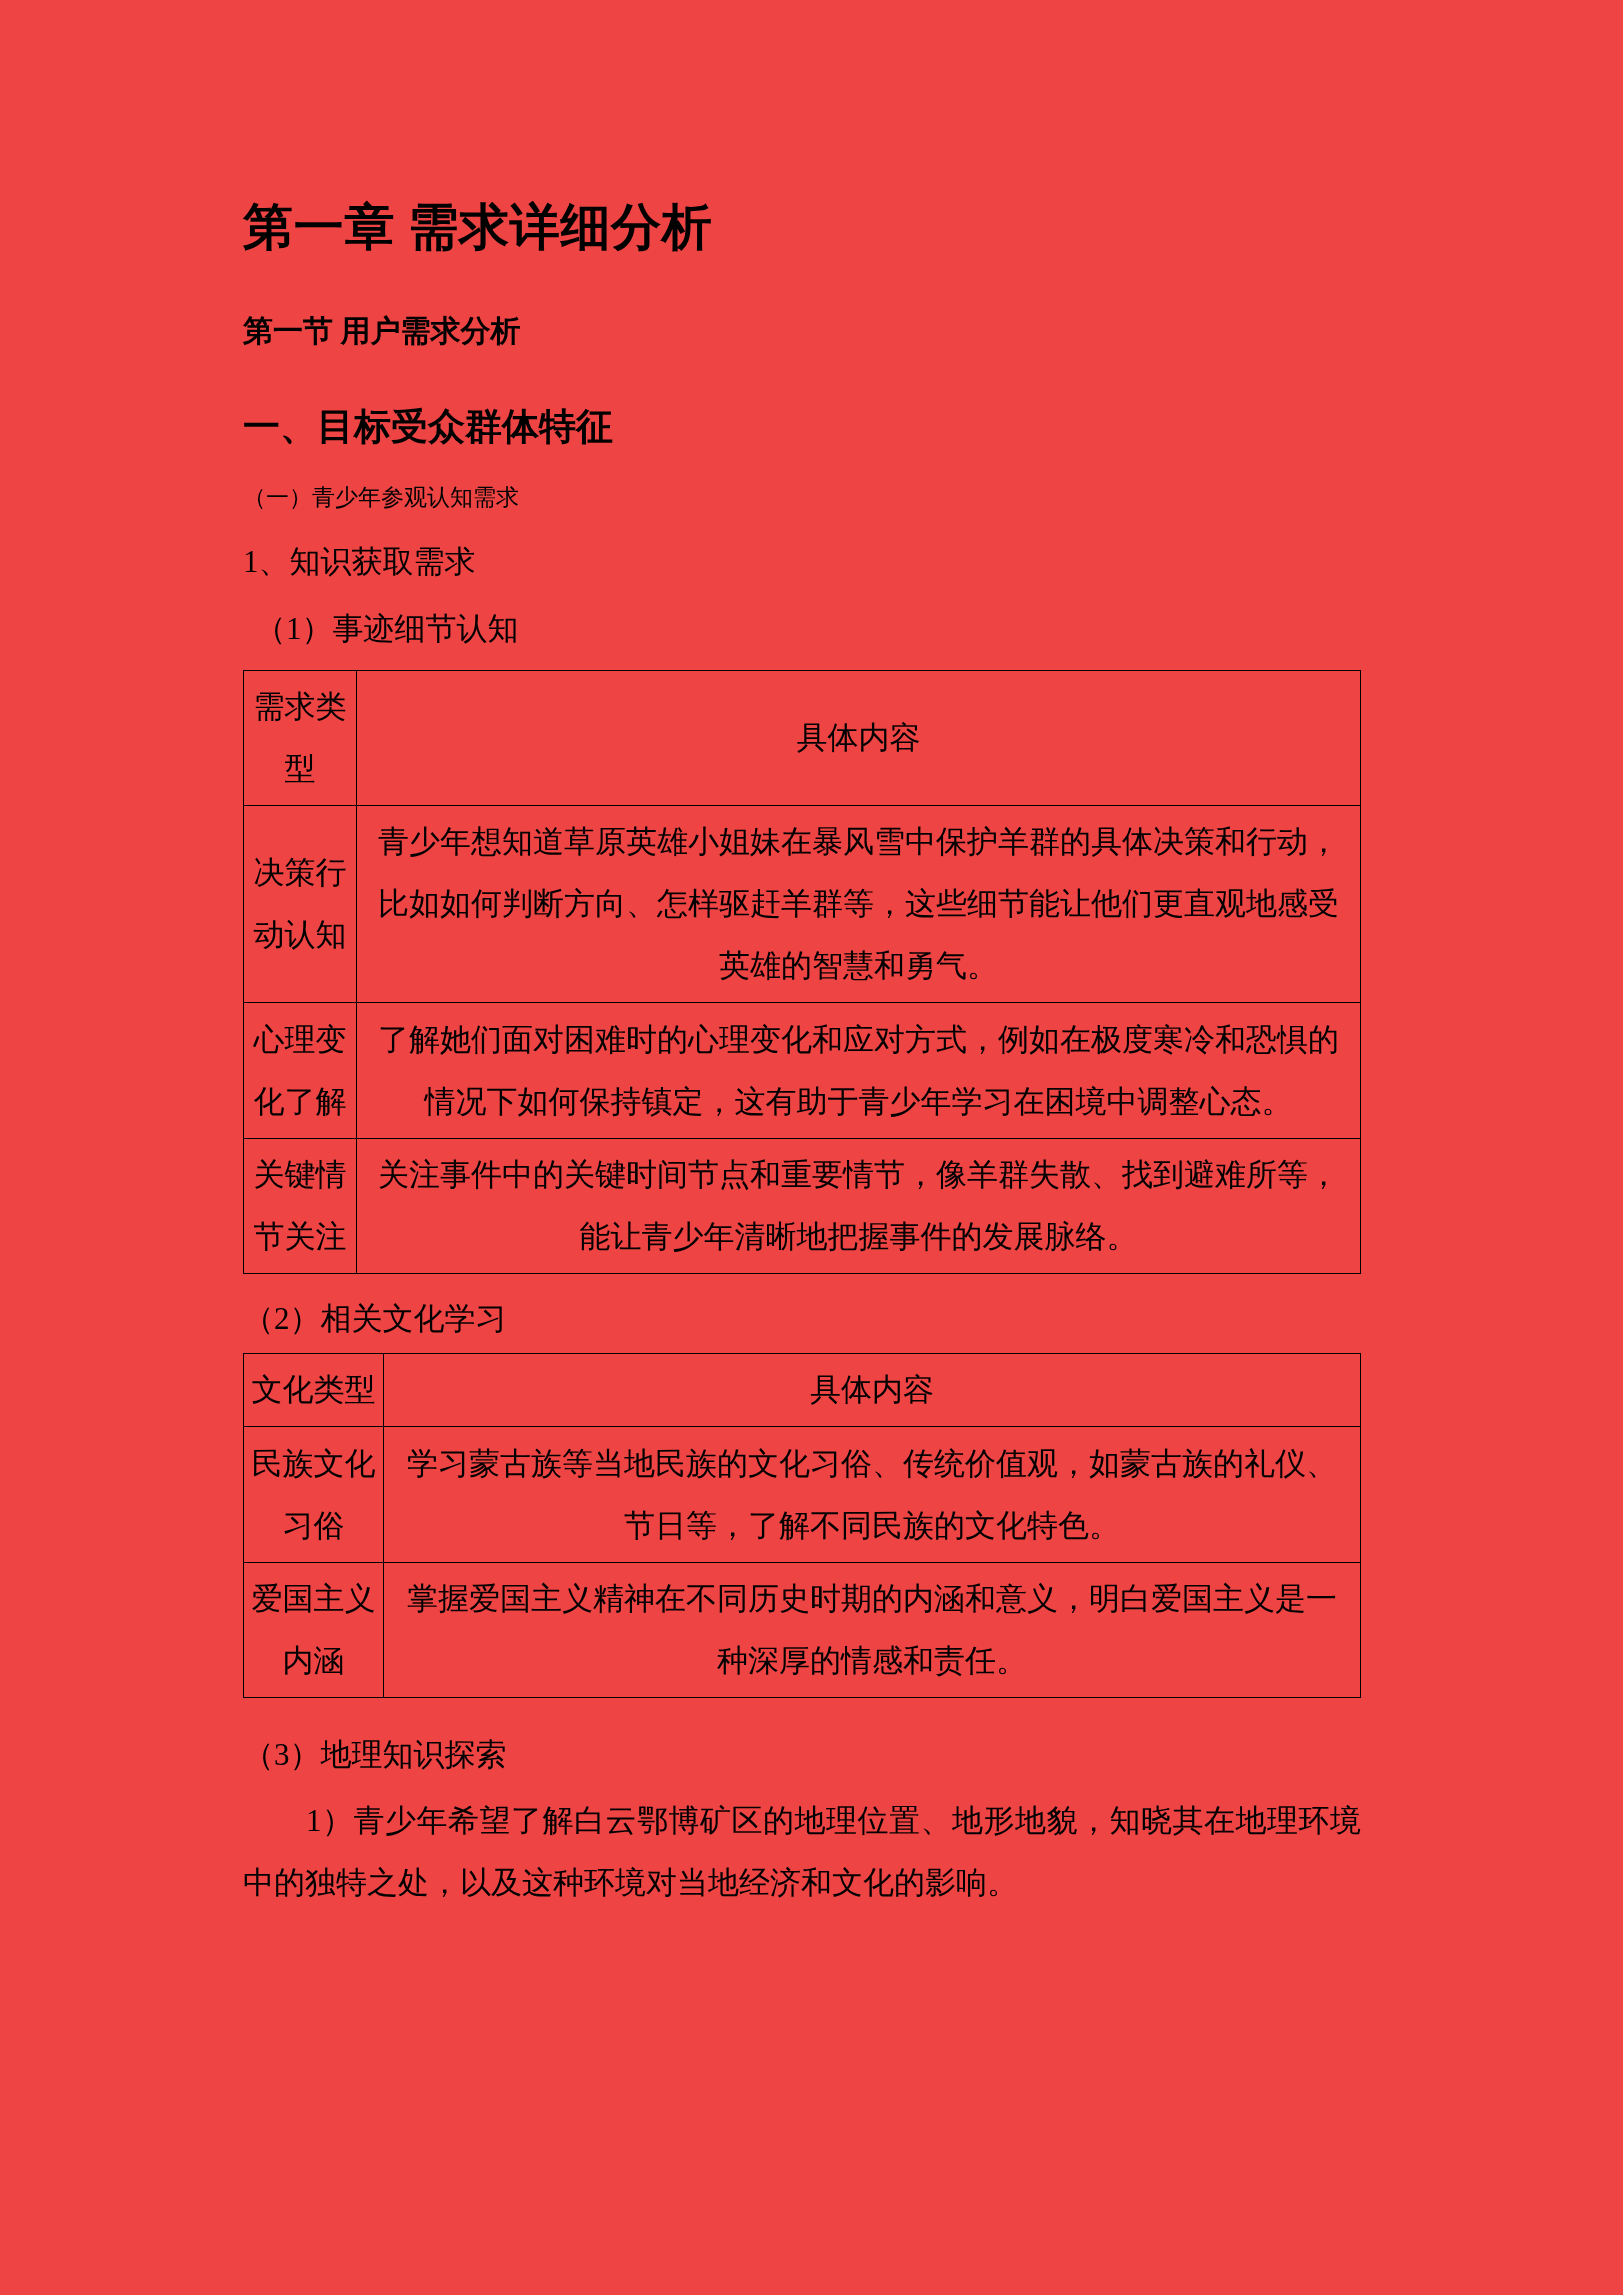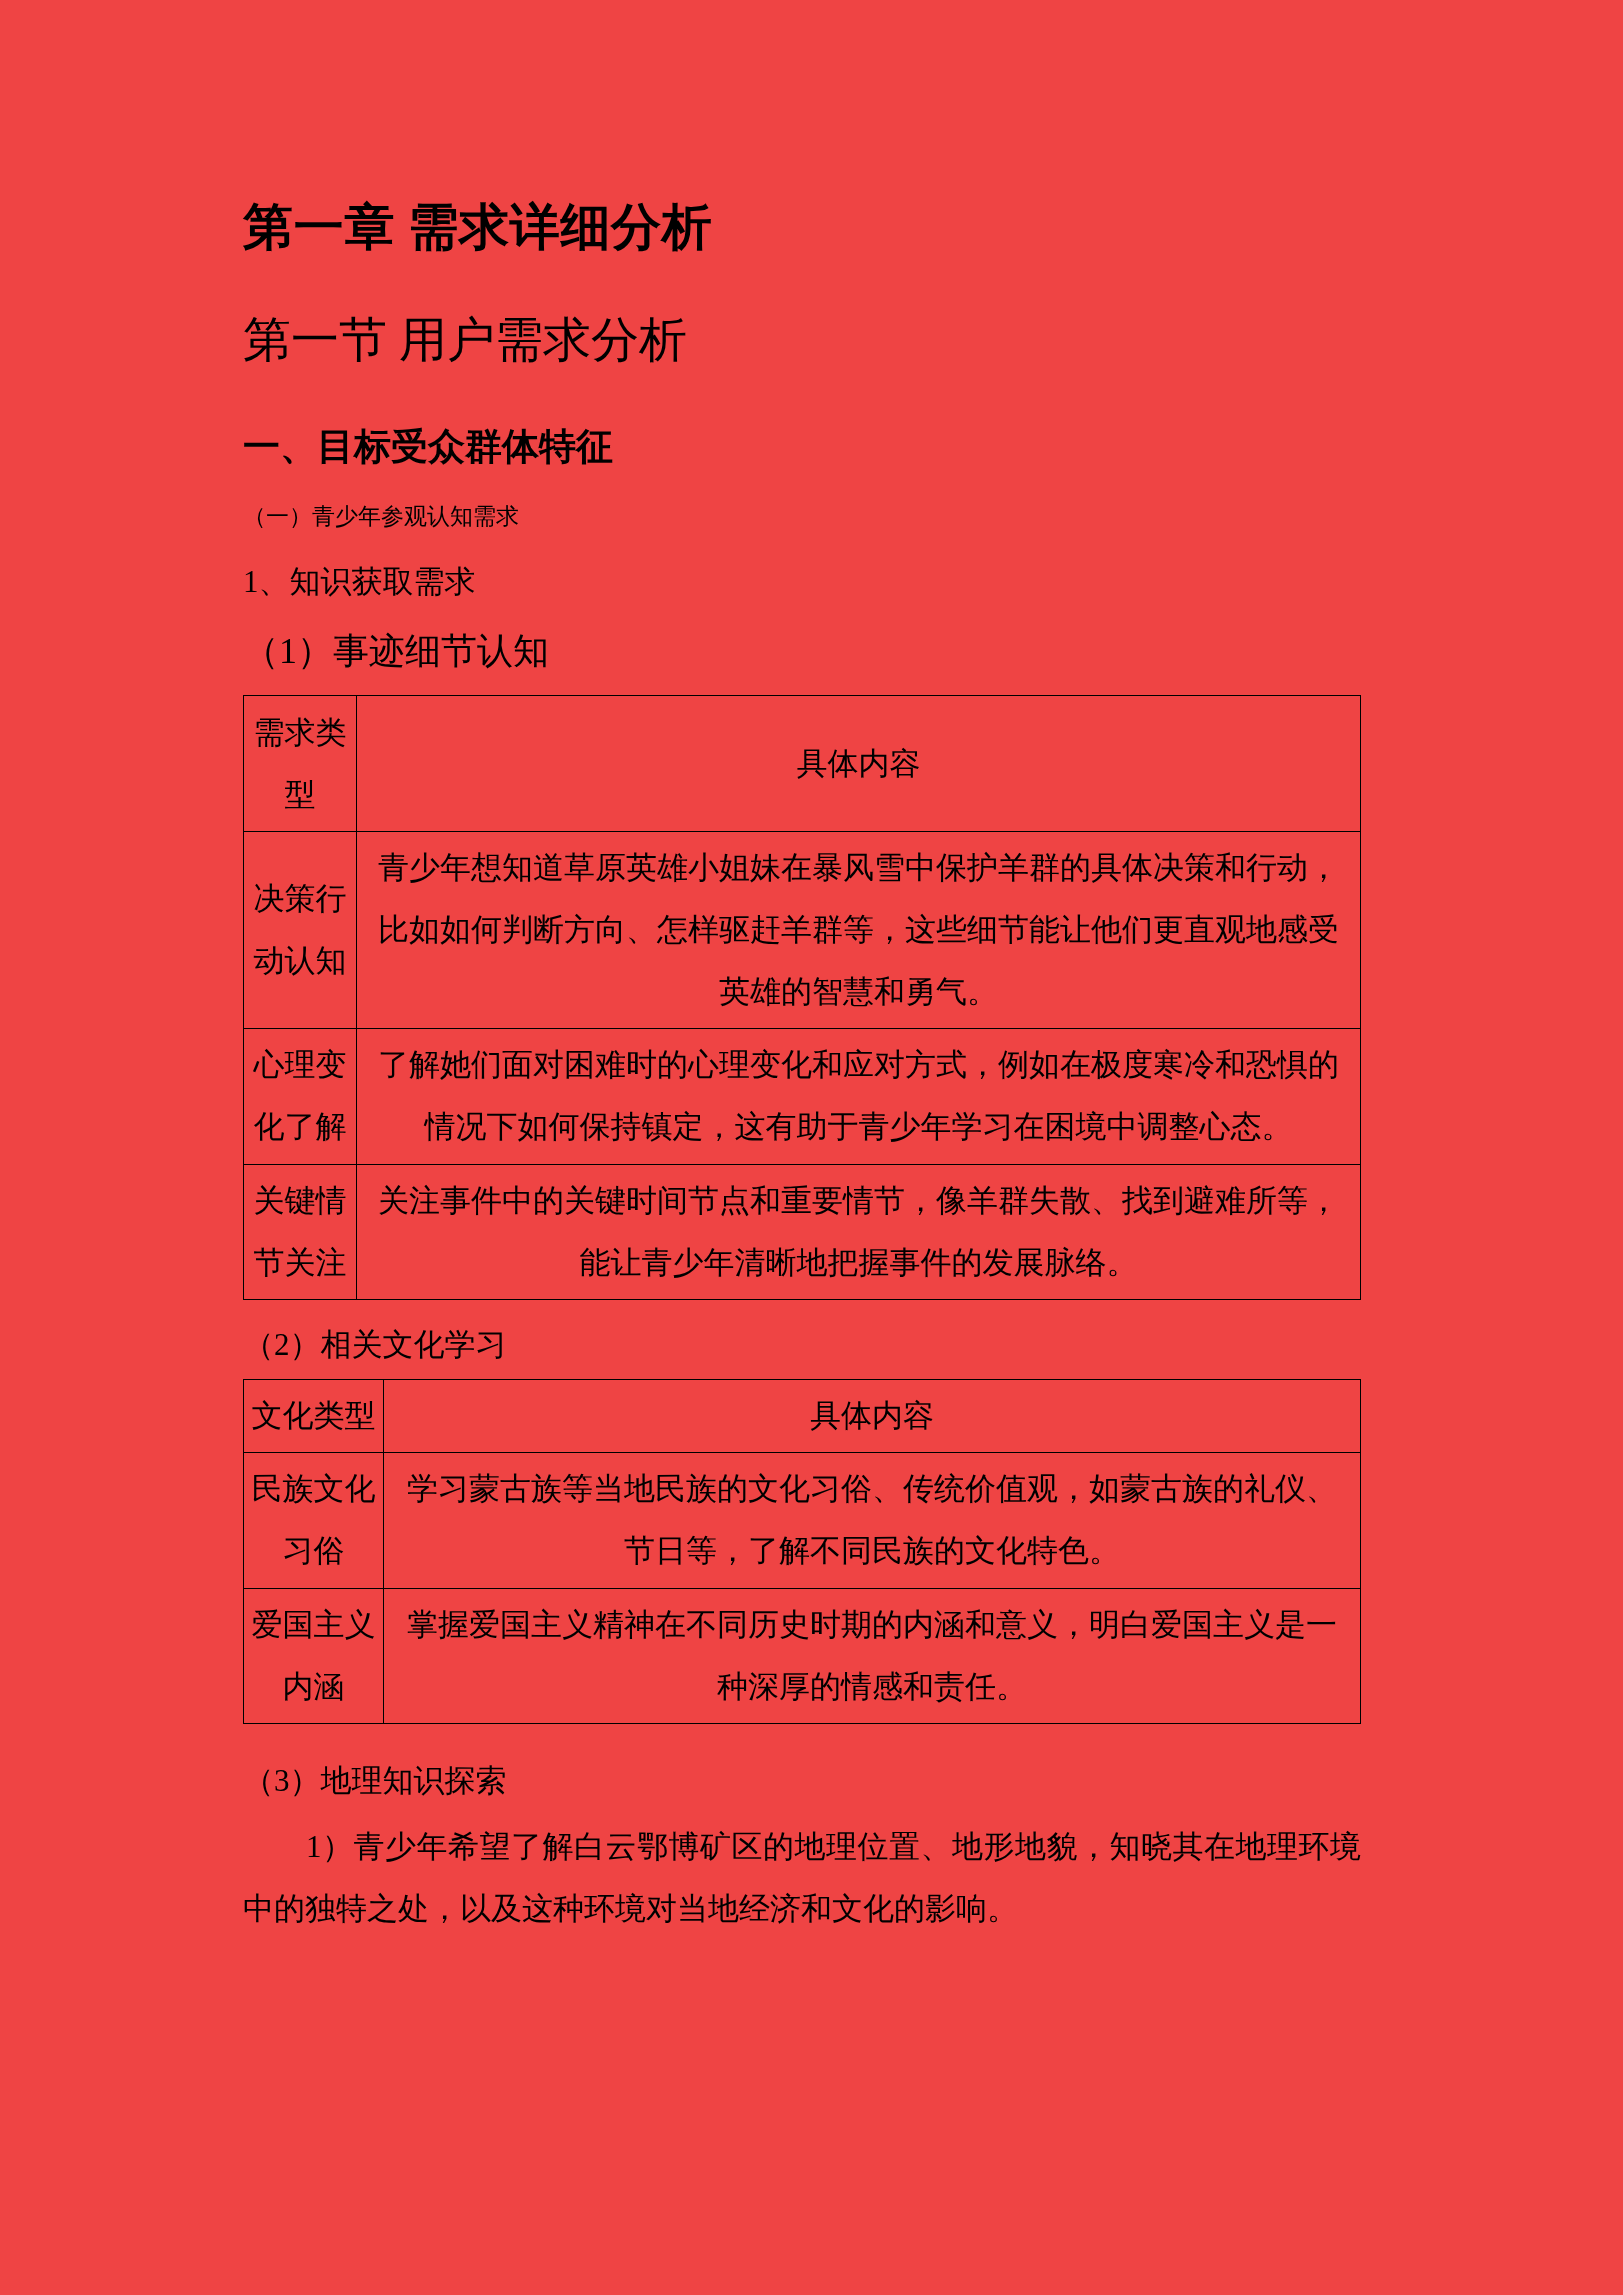--- a/index.html
+++ b/index.html
@@ -27,22 +27,22 @@
     width: 1118px;
   }
   .h1 {
     font-size: 50px;
     font-weight: bold;
     line-height: 1.1;
     margin: 0 0 59px 0;
     letter-spacing: 0.7px;
   }
   .h2 {
-    font-size: 48px;
-    font-weight: normal;
+    font-size: 30px;
+    font-weight: bold;
     line-height: 1.1;
     margin: 0 0 60px 0;
   }
   .h3 {
     font-size: 37px;
     font-weight: bold;
     line-height: 1.1;
     margin: 0 0 38px 0;
   }
   .sub1 {
@@ -50,23 +50,23 @@
     line-height: 1.2;
     margin: 18px 0 30px 0;
     font-family: Liberation Mono, monospace;
   }
   .sub2 {
     font-size: 31px;
     line-height: 1.2;
     margin: 0 0 30px 0;
   }
   .sub3 {
-    font-size: 36px;
+    font-size: 31px;
     line-height: 1.2;
-    margin: 0 0 22px 0;
+    margin: 0 0 22px 12px;
   }
   table {
     border-collapse: collapse;
     table-layout: fixed;
     width: 100%;
     margin: 0;
     padding-left: 19px;
   }
   td {
     border: 1.3px solid #000000;

